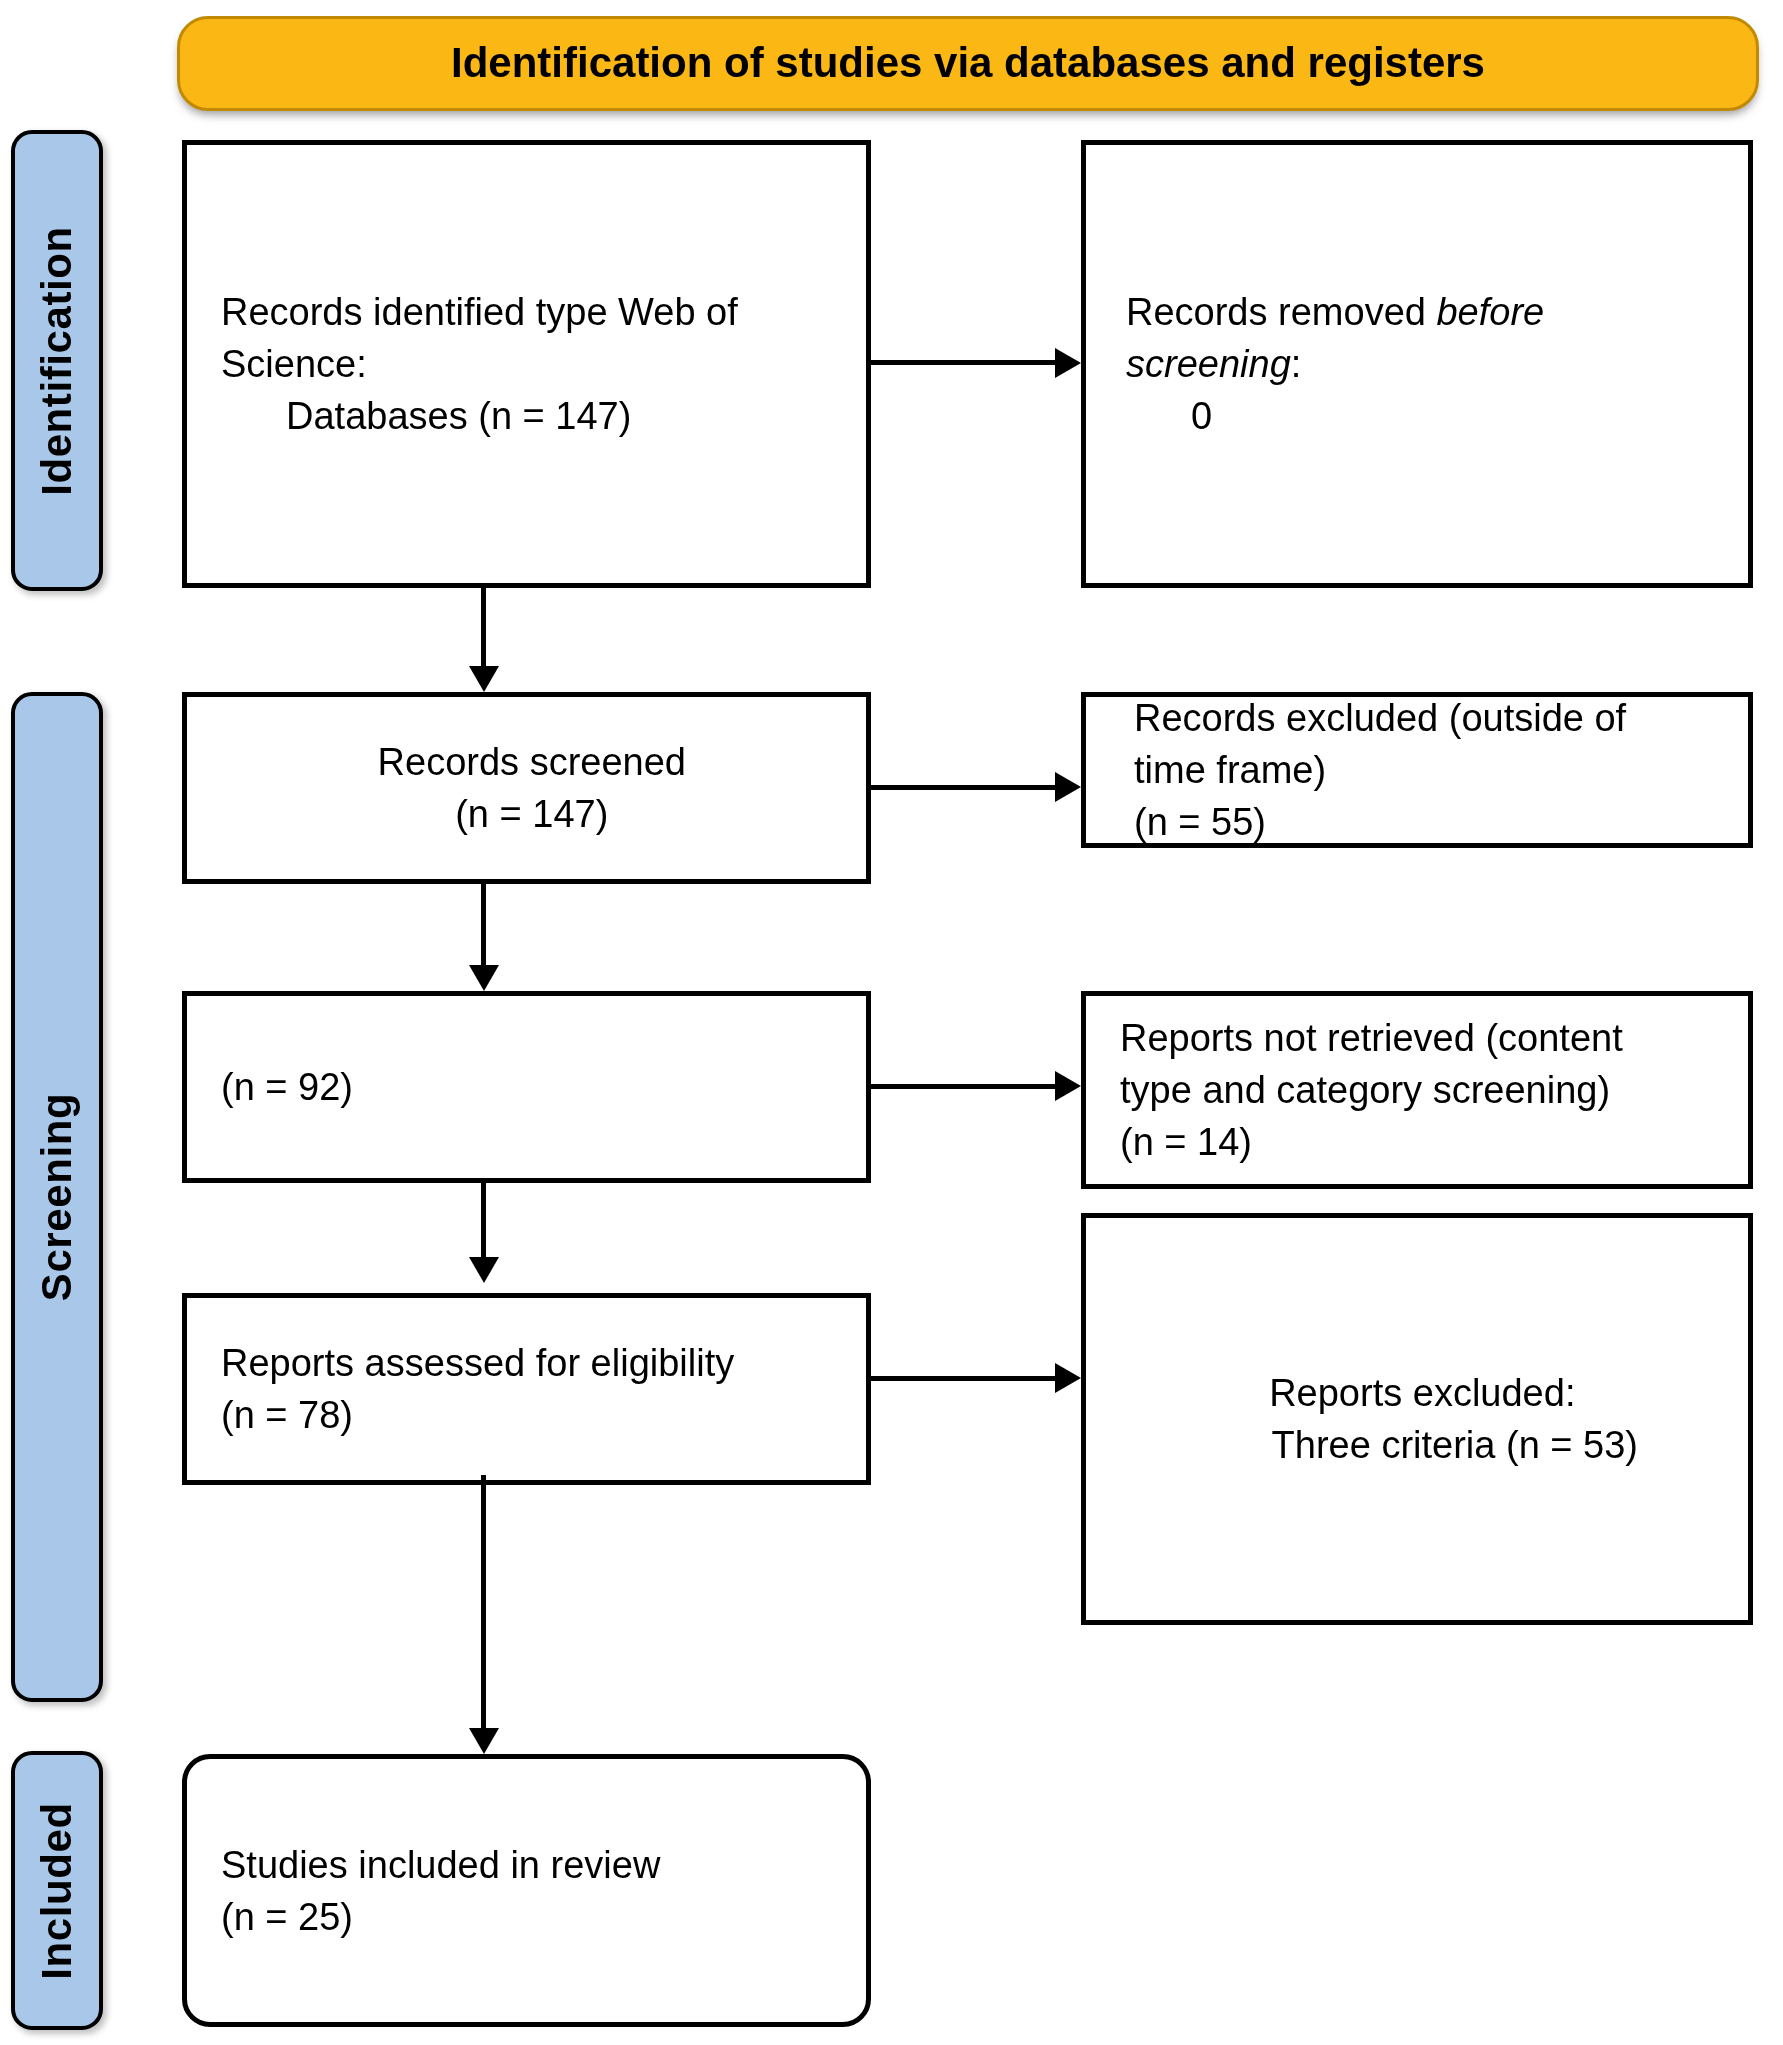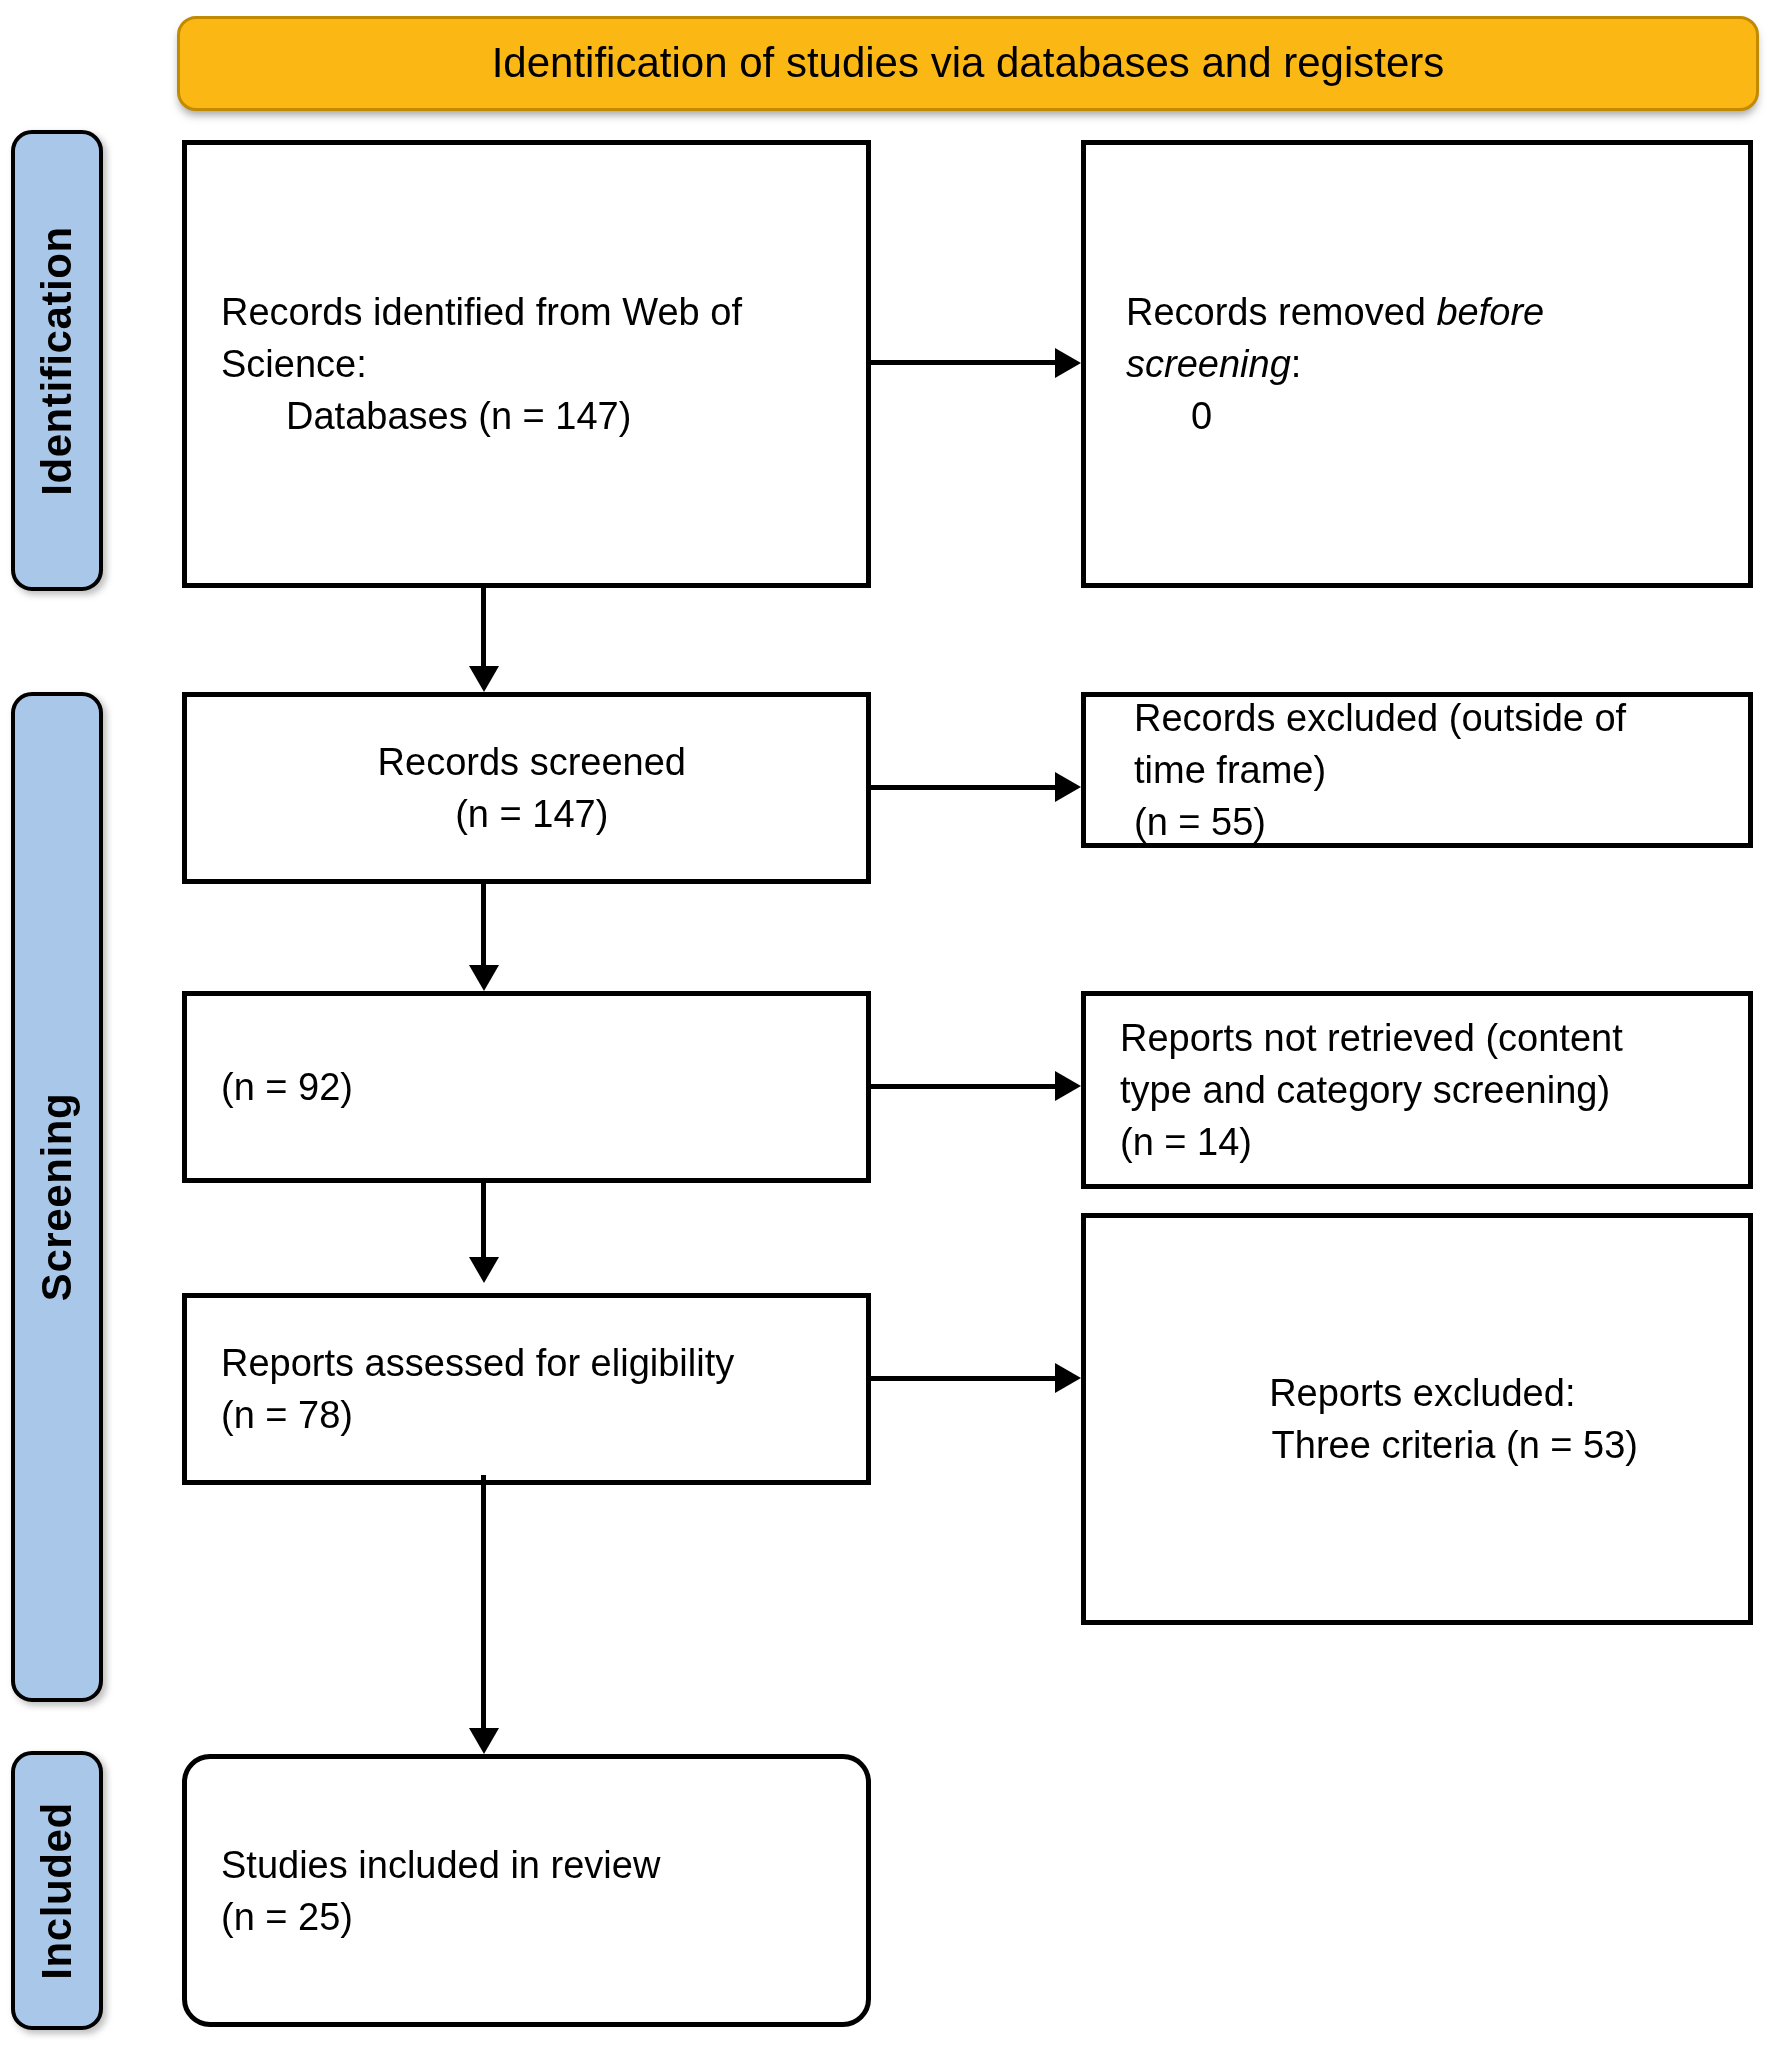--- a/index.html
+++ b/index.html
@@ -7,24 +7,24 @@
     position:relative;
     width:1784px;height:2046px;
     background:#ffffff;
     font-family:"Liberation Sans", sans-serif;
     color:#000;
   }
   .header{
     position:absolute;left:177px;top:15.6px;width:1582px;height:95px;
     background:#FBB713;
     border:3.2px solid #C18A00;
-    border-radius:19px;
+    border-radius:31px;
     box-sizing:border-box;
     display:flex;align-items:center;justify-content:center;
-    font-size:42px;font-weight:normal;
+    font-size:42px;font-weight:bold;
     box-shadow:0 6.5px 9px -2.6px rgba(90,90,90,0.55);
   }
   .pill{
     position:absolute;left:11px;width:92px;
     background:#A9C7E8;
     border:4.5px solid #000;
     border-radius:21px;
     box-sizing:border-box;
     display:flex;align-items:center;justify-content:center;
     box-shadow:3.9px 3.9px 6.5px rgba(80,80,80,0.35);
@@ -74,21 +74,21 @@
     <span>Identification</span>
   </div>
   <div class="pill" style="top:692px;height:1010px;">
     <span>Screening</span>
   </div>
   <div class="pill" style="top:1751px;height:279px;">
     <span>Included</span>
   </div>
 
   <div class="box" style="left:182px;top:140px;width:689px;height:448px;">
-    <div>Records identified from Web of</div>
+    <div>Records identified type Web of</div>
     <div>Science:</div>
     <div class="indent">Databases (n = 147)</div>
   </div>
 
   <div class="box" style="left:1081px;top:140px;width:672px;height:448px;padding-left:40px;">
     <div><span>Records removed </span><span class="it">before screening</span><span>:</span></div>
     <div class="indent">0</div>
   </div>
 
   <div class="box" style="left:182px;top:692px;width:689px;height:192px;align-items:center;">

